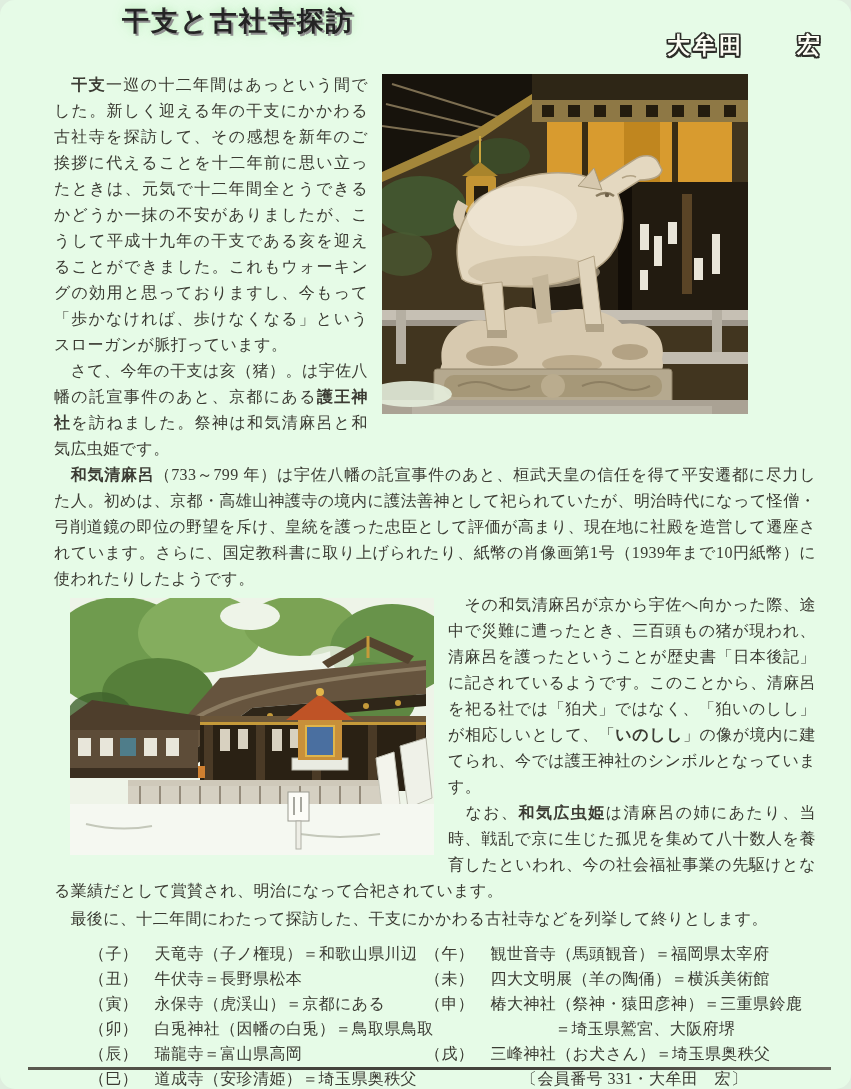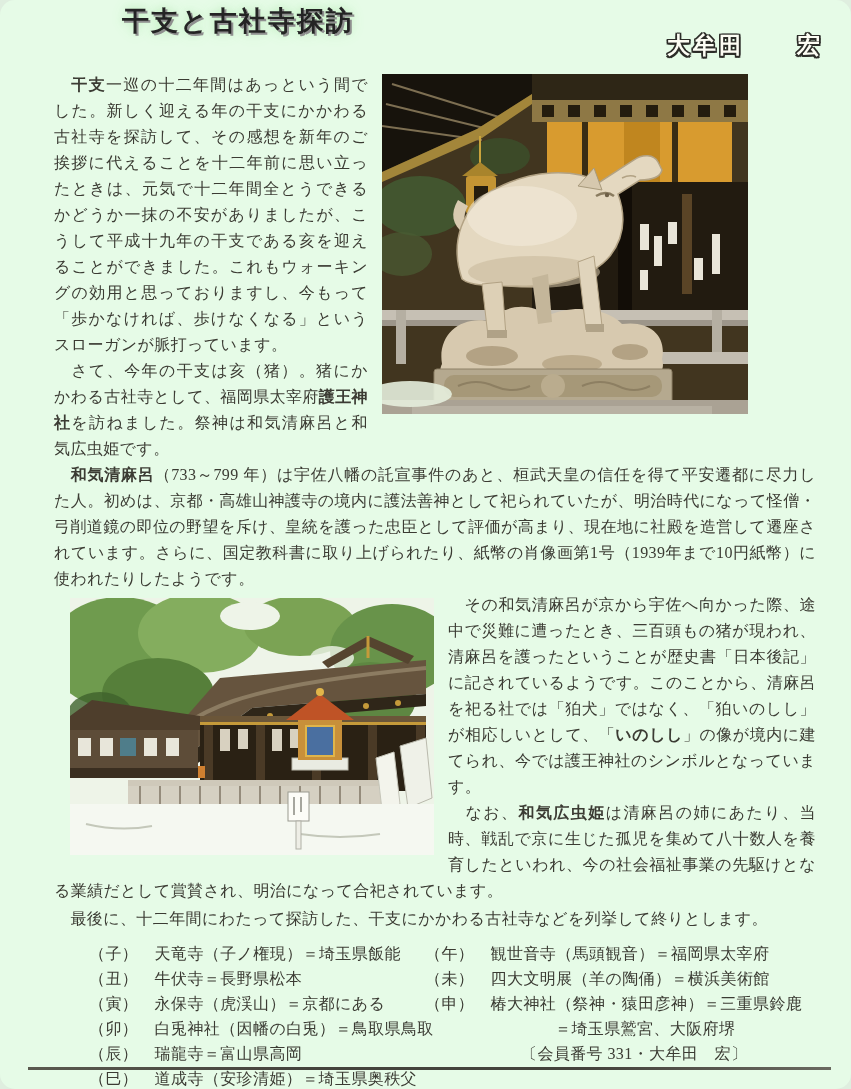--- a/index.html
+++ b/index.html
@@ -153,21 +153,21 @@
         <g>
           <rect x="0" y="326" width="366" height="14" fill="#aaa294"></rect>
           <rect x="30" y="332" width="300" height="8" fill="#b8b1a3"></rect>
           <ellipse cx="28" cy="320" rx="42" ry="13" fill="#e6eedd" opacity=".9"></ellipse>
         </g>
       </svg>
     </figure>
 
     <p class="para"><span>　</span><b>干支</b><span>一巡の十二年間はあっという間でした。新しく迎える年の干支にかかわる古社寺を探訪して、その感想を新年のご挨拶に代えることを十二年前に思い立ったときは、元気で十二年間全とうできるかどうか一抹の不安がありましたが、こうして平成十九年の干支である亥を迎えることができました。これもウォーキングの効用と思っておりますし、今もって「歩かなければ、歩けなくなる」というスローガンが脈打っています。</span></p>
 
-    <p class="para"><span>　さて、今年の干支は亥（猪）。猪にかかわる古社寺として、福岡県太宰府</span><b>護王神社</b><span>を訪ねました。祭神は和気清麻呂と和気広虫姫です。</span></p>
+    <p class="para"><span>　さて、今年の干支は亥（猪）。は宇佐八幡の託宣事件のあと、京都にある</span><b>護王神社</b><span>を訪ねました。祭神は和気清麻呂と和気広虫姫です。</span></p>
 
     <p class="para"><span>　</span><b>和気清麻呂</b><span>（733～799 年）は宇佐八幡の託宣事件のあと、桓武天皇の信任を得て平安遷都に尽力した人。初めは、京都・高雄山神護寺の境内に護法善神として祀られていたが、明治時代になって怪僧・弓削道鏡の即位の野望を斥け、皇統を護った忠臣として評価が高まり、現在地に社殿を造営して遷座されています。さらに、国定教科書に取り上げられたり、紙幣の肖像画第1号（1939年まで10円紙幣）に使われたりしたようです。</span></p>
 
     <figure class="photo-shrine">
       <svg viewBox="0 0 364 257" width="364" height="257">
         <rect width="364" height="257" fill="#eef4e8"></rect>
         <g>
           <ellipse cx="50" cy="55" rx="72" ry="56" fill="#6f9b4e"></ellipse>
           <ellipse cx="130" cy="35" rx="62" ry="40" fill="#84ad5e"></ellipse>
           <ellipse cx="230" cy="28" rx="56" ry="30" fill="#7ba354"></ellipse>
@@ -266,32 +266,33 @@
     </figure>
 
     <p class="para"><span>　その和気清麻呂が京から宇佐へ向かった際、途中で災難に遭ったとき、三百頭もの猪が現われ、清麻呂を護ったということが歴史書「日本後記」に記されているようです。このことから、清麻呂を祀る社では「狛犬」ではなく、「狛いのしし」が相応しいとして、「</span><b>いのしし</b><span>」の像が境内に建てられ、今では護王神社のシンボルとなっています。</span></p>
 
     <p class="para"><span>　なお、</span><b>和気広虫姫</b><span>は清麻呂の姉にあたり、当時、戦乱で京に生じた孤児を集めて八十数人を養育したといわれ、今の社会福祉事業の先駆けとなる業績だとして賞賛され、明治になって合祀されています。</span></p>
 
     <p class="para list-intro">　最後に、十二年間にわたって探訪した、干支にかかわる古社寺などを列挙して終りとします。</p>
 
     <div class="list">
       <div class="col-left">
-        <div class="list-item">（子）　天竜寺（子ノ権現）＝埼玉県飯能</div>
+        <div class="list-item">（子）　天竜寺（子ノ権現）＝和歌山県川辺</div>
         <div class="list-item">（丑）　牛伏寺＝長野県松本</div>
         <div class="list-item">（寅）　永保寺（虎渓山）＝京都にある</div>
         <div class="list-item">（卯）　白兎神社（因幡の白兎）＝鳥取県鳥取</div>
         <div class="list-item">（辰）　瑞龍寺＝富山県高岡</div>
         <div class="list-item">（巳）　道成寺（安珍清姫）＝埼玉県奥秩父</div>
       </div>
       <div class="col-right">
         <div class="list-item">（午）　観世音寺（馬頭観音）＝福岡県太宰府</div>
         <div class="list-item">（未）　四大文明展（羊の陶俑）＝横浜美術館</div>
         <div class="list-item">（申）　椿大神社（祭神・猿田彦神）＝三重県鈴鹿</div>
         <div class="list-item indent-cont">＝埼玉県鷲宮、大阪府堺</div>
+        <div class="list-item">（戌）　三峰神社（お犬さん）＝埼玉県奥秩父</div>
         <div class="list-item member-note">〔会員番号 331・大牟田　宏〕</div>
       </div>
     </div>
 
   </div>
 
   <div class="divider"></div>
 </div>
 
 </body></html>

